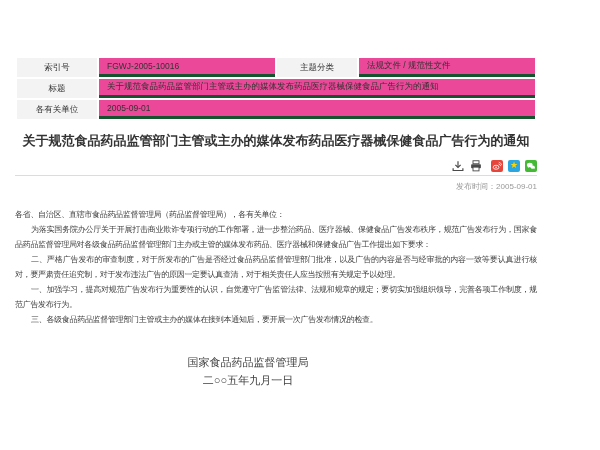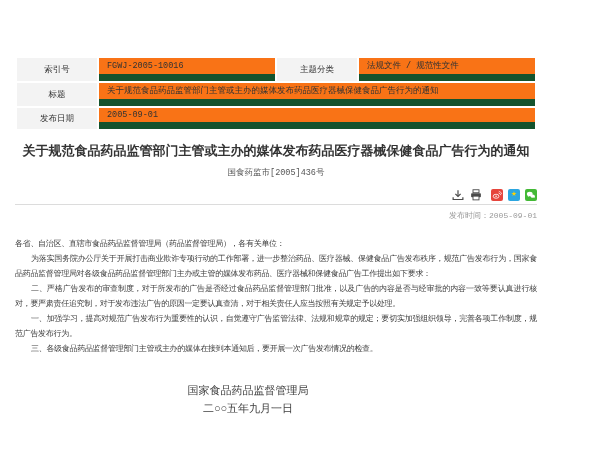--- a/index.html
+++ b/index.html
@@ -3,42 +3,41 @@
 <meta charset="utf-8">
 <style>
   * { margin: 0; padding: 0; box-sizing: border-box; }
   html, body { background: #fff; }
   body { font-family: "Liberation Sans", "DejaVu Sans", sans-serif; }
   .page {
     position: relative;
     width: 552px; height: 450px;
     background: #fff;
     overflow: hidden;
-    font-family: Liberation Mono, monospace;
   }
   .content { padding: 56px 15px 0 15px; }
 
   
   table.meta {
     width: 100%;
     border-collapse: separate;
     border-spacing: 2px;
     table-layout: fixed;
   }
   table.meta td {
     height: 19px;
     font-size: 8.5px;
     color: #333;
     padding: 2px 8px;
     vertical-align: middle;
     white-space: nowrap;
     overflow: hidden;
   }
   td.lbl { background: #f3f3f3; color: #666; text-align: center; }
-  td.val { background: #f97316; border-bottom: 7px solid #14532d; margin-left: 38px; }
+  td.val { background: #ec4899; border-bottom: 3px solid #14532d; margin-left: 38px; }
 
   
   h1.title {
     margin-top: 11px;
     text-align: center;
     font-size: 13px;
     font-weight: bold;
     color: #333;
     letter-spacing: 0;
   }
@@ -120,28 +119,27 @@
         <td class="lbl">索引号</td>
         <td class="val">FGWJ-2005-10016</td>
         <td class="lbl">主题分类</td>
         <td class="val">法规文件 / 规范性文件</td>
       </tr>
       <tr>
         <td class="lbl">标题</td>
         <td class="val" colspan="3">关于规范食品药品监管部门主管或主办的媒体发布药品医疗器械保健食品广告行为的通知</td>
       </tr>
       <tr>
-        <td class="lbl">发布日期</td>
+        <td class="lbl">各有关单位</td>
         <td class="val" colspan="3">2005-09-01</td>
       </tr>
     </tbody>
       </table>
 
     <h1 class="title">关于规范食品药品监管部门主管或主办的媒体发布药品医疗器械保健食品广告行为的通知</h1>
-    <div class="doc-number">国食药监市[2005]436号</div>
 
     <div class="toolbar">
       <span class="tool">
         <svg width="12" height="12" viewBox="0 0 16 16">
           <path d="M8 1.5v8" stroke="#4a4a4a" stroke-width="1.6" fill="none"></path>
           <path d="M4.5 6.5L8 10l3.5-3.5" stroke="#4a4a4a" stroke-width="1.6" fill="none"></path>
           <path d="M1.5 11v3h13v-3" stroke="#4a4a4a" stroke-width="1.6" fill="none"></path>
         </svg>
       </span>
       <span class="tool">

